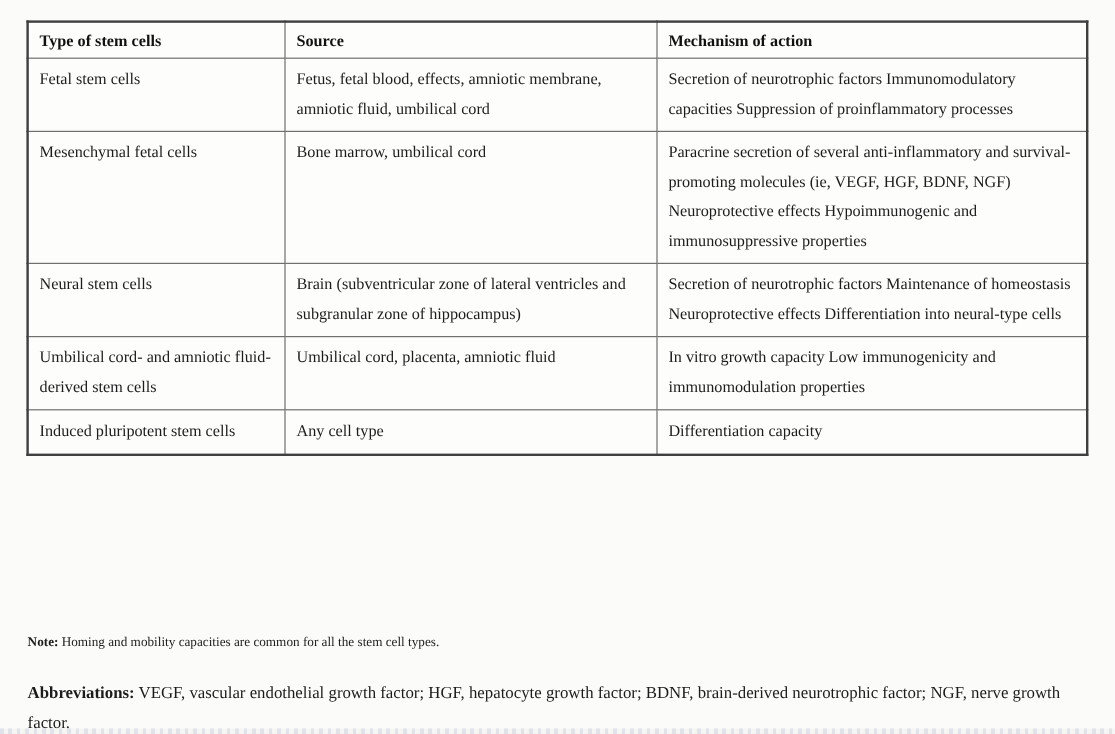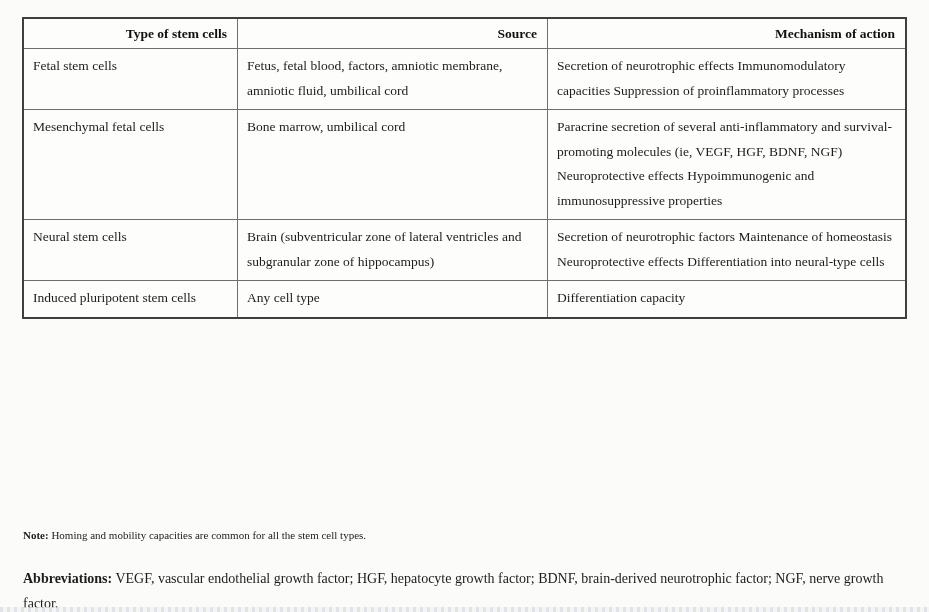--- a/index.html
+++ b/index.html
@@ -38,21 +38,20 @@
     vertical-align: top;
     font-size: 13.5px;
     padding: 5px 10px 6px 9px;
   }
   table.stem-table th {
     font-weight: bold;
     line-height: 18px;
     padding-top: 6px;
     padding-bottom: 5px;
     color: #111;
-    text-align: right;
   }
   table.stem-table td {
     font-weight: normal;
     line-height: 24.5px;
     border-radius: 17px;
   }
   .note-block { top: 523px; position: absolute; left: 23px; width: 880px;
     font-size: 11px; line-height: 25px; }
   .abbrev-block { top: 566px; position: absolute; left: 23px; width: 880px;
     font-size: 14px; line-height: 25px; }
@@ -84,37 +83,42 @@
       <thead>
         <tr>
           <th>Type of stem cells</th>
           <th>Source</th>
           <th>Mechanism of action</th>
         </tr>
       </thead>
       <tbody>
     <tr>
       <td>Fetal stem cells</td>
-      <td>Fetus, fetal blood, factors, amniotic membrane, amniotic fluid, umbilical cord</td>
-      <td>Secretion of neurotrophic effects Immunomodulatory capacities Suppression of proinflammatory processes</td>
+      <td>Fetus, fetal blood, effects, amniotic membrane, amniotic fluid, umbilical cord</td>
+      <td>Secretion of neurotrophic factors Immunomodulatory capacities Suppression of proinflammatory processes</td>
     </tr>
 
     <tr>
       <td>Mesenchymal fetal cells</td>
       <td>Bone marrow, umbilical cord</td>
       <td>Paracrine secretion of several anti-inflammatory and survival-promoting molecules (ie, VEGF, HGF, BDNF, NGF) Neuroprotective effects Hypoimmunogenic and immunosuppressive properties</td>
     </tr>
 
     <tr>
       <td>Neural stem cells</td>
       <td>Brain (subventricular zone of lateral ventricles and subgranular zone of hippocampus)</td>
       <td>Secretion of neurotrophic factors Maintenance of homeostasis Neuroprotective effects Differentiation into neural-type cells</td>
     </tr>
 
 
+    <tr>
+      <td>Umbilical cord- and amniotic fluid-derived stem cells</td>
+      <td>Umbilical cord, placenta, amniotic fluid</td>
+      <td>In vitro growth capacity Low immunogenicity and immunomodulation properties</td>
+    </tr>
 
 
     <tr>
       <td>Induced pluripotent stem cells</td>
       <td>Any cell type</td>
       <td>Differentiation capacity</td>
     </tr>
   </tbody>
     </table>
   </div>

